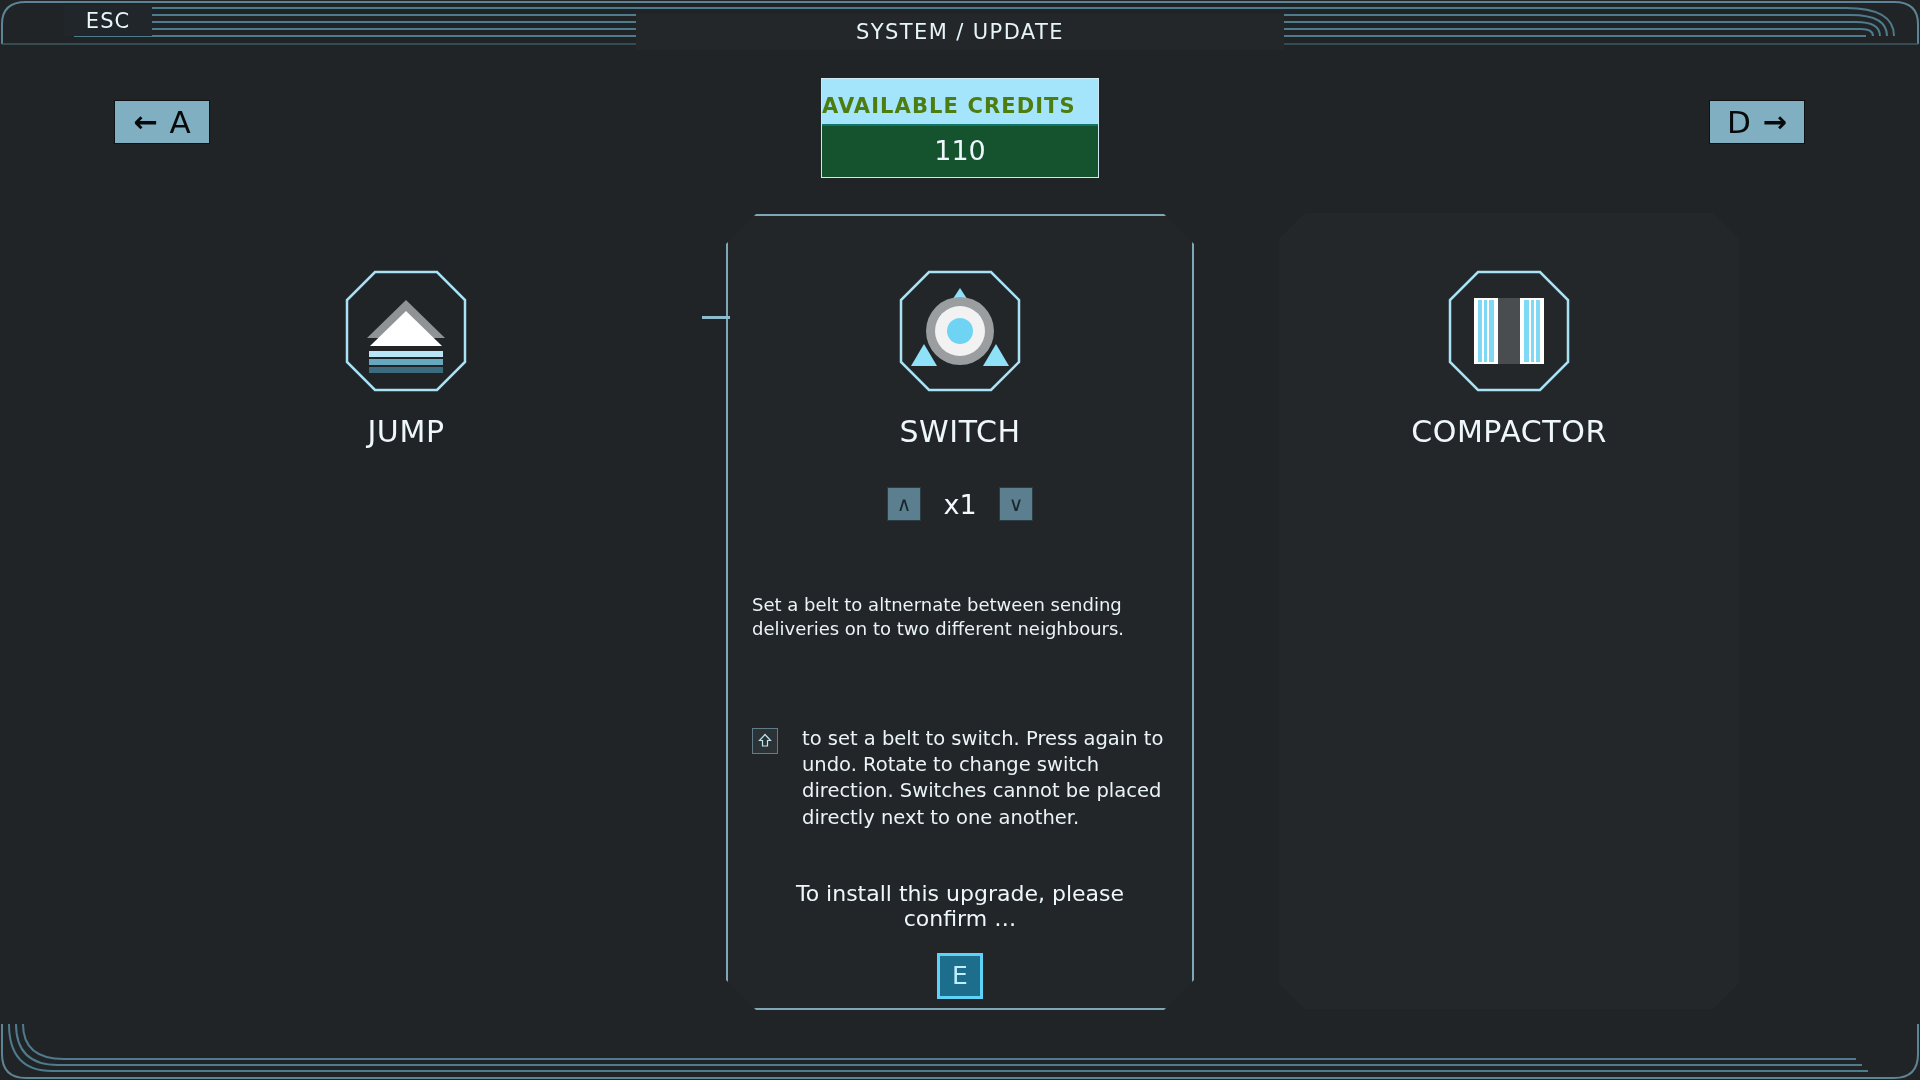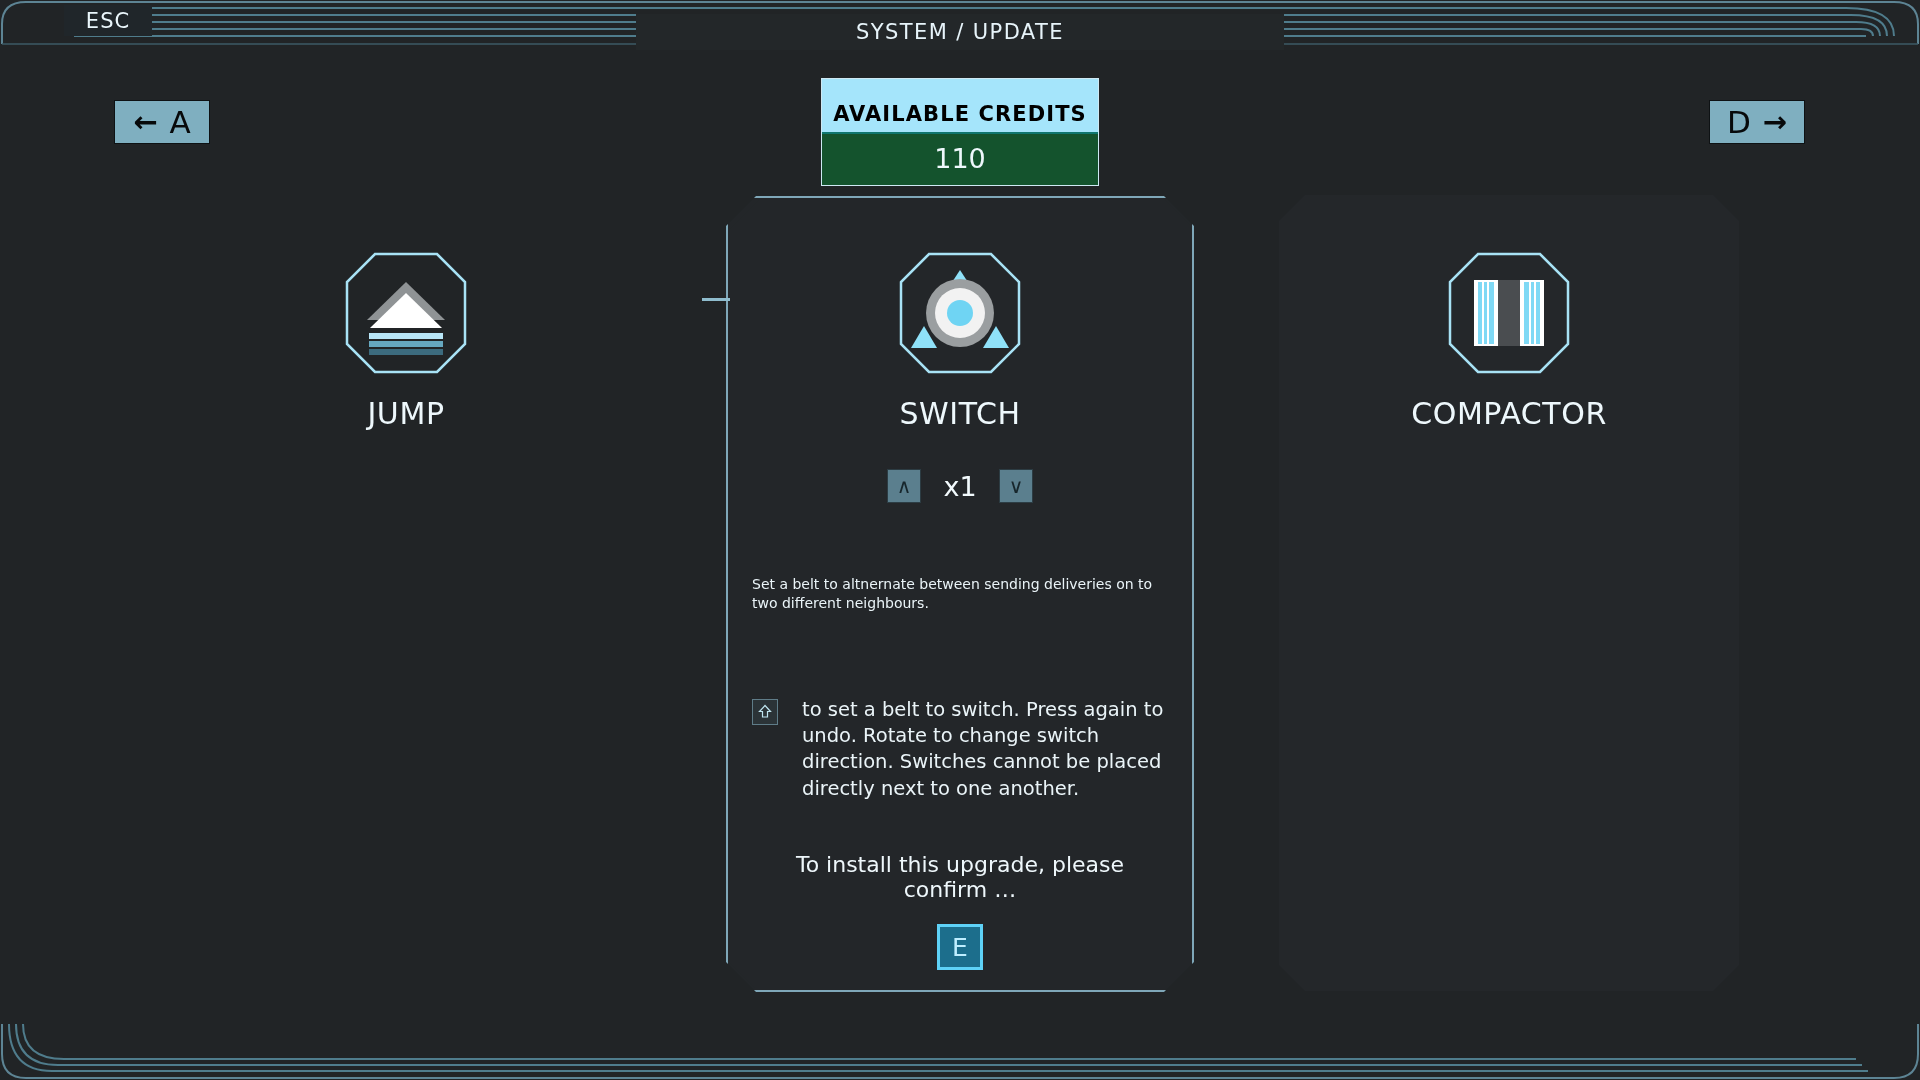--- a/index.html
+++ b/index.html
@@ -97,40 +97,39 @@
   
   .credits {
     position: absolute;
     left: 821px;
     top: 78px;
     width: 278px;
     border: 1px solid #cfe9f3;
   }
   .credits-head {
     background: #a5e5fb;
-    color: #000000;
+    color: #4d7c0f;
     font-size: 21px;
     letter-spacing: 1.1px;
-    text-align: center;
-    padding: 23px 0 6px;
+    padding: 15px 0 6px;
     font-weight: 600;
   }
   .credits-value {
     background: #14532d;
     color: #eef8fc;
     font-size: 27px;
     text-align: center;
     padding: 9px 0 11px;
     border-top: 2px solid #0f766e;
   }
 
   
   .cards {
     position: absolute;
-    top: 196px;
+    top: 214px;
     left: 0;
     width: 1920px;
     height: 810px;
   }
 
   .card {
     position: absolute;
     top: 0;
   }
 
@@ -233,21 +232,21 @@
     color: #dceef5;
     font-size: 20px;
     letter-spacing: 0.8px;
     margin-top: 20px;
   }
 
   
   .desc-block {
     margin: 72px 26px 0 26px;
     color: #eaf4f8;
-    font-size: 14px;
+    font-size: 18px;
     line-height: 1.35;
   }
   .hint-block {
     display: flex;
     gap: 24px;
     margin: 84px 26px 0 26px;
   }
   .key-shift {
     flex: 0 0 auto;
     width: 26px;

